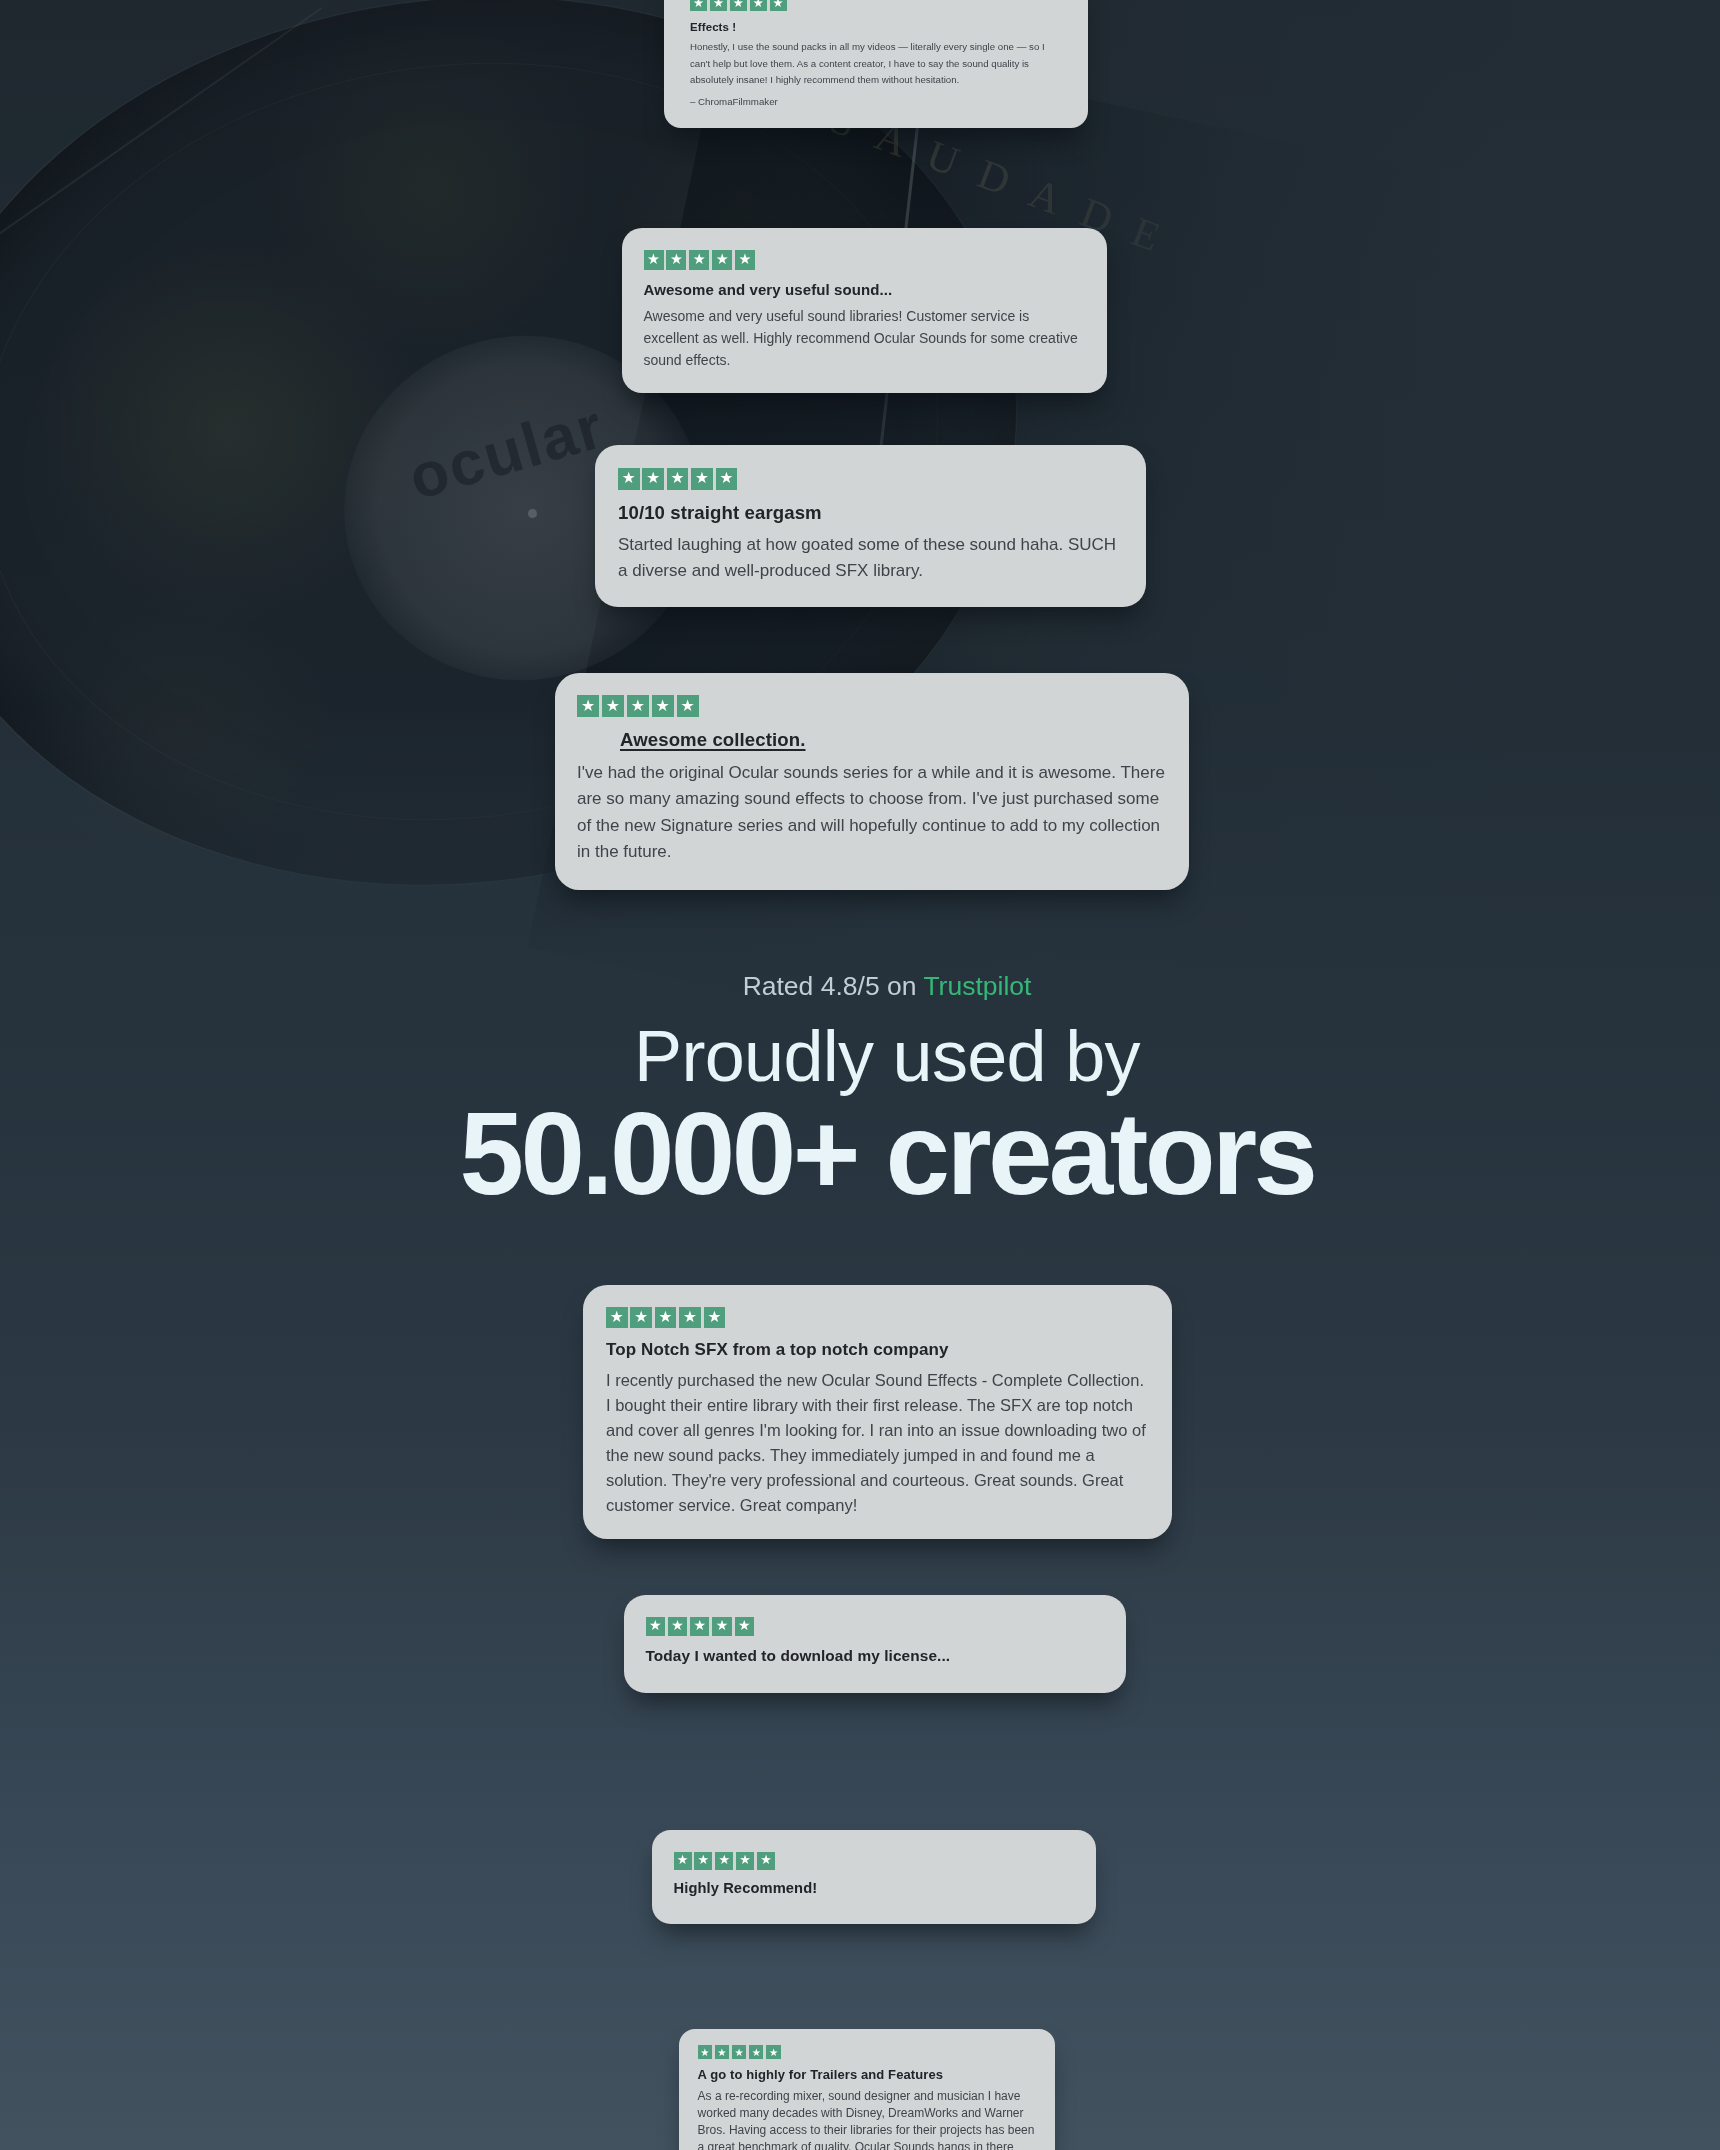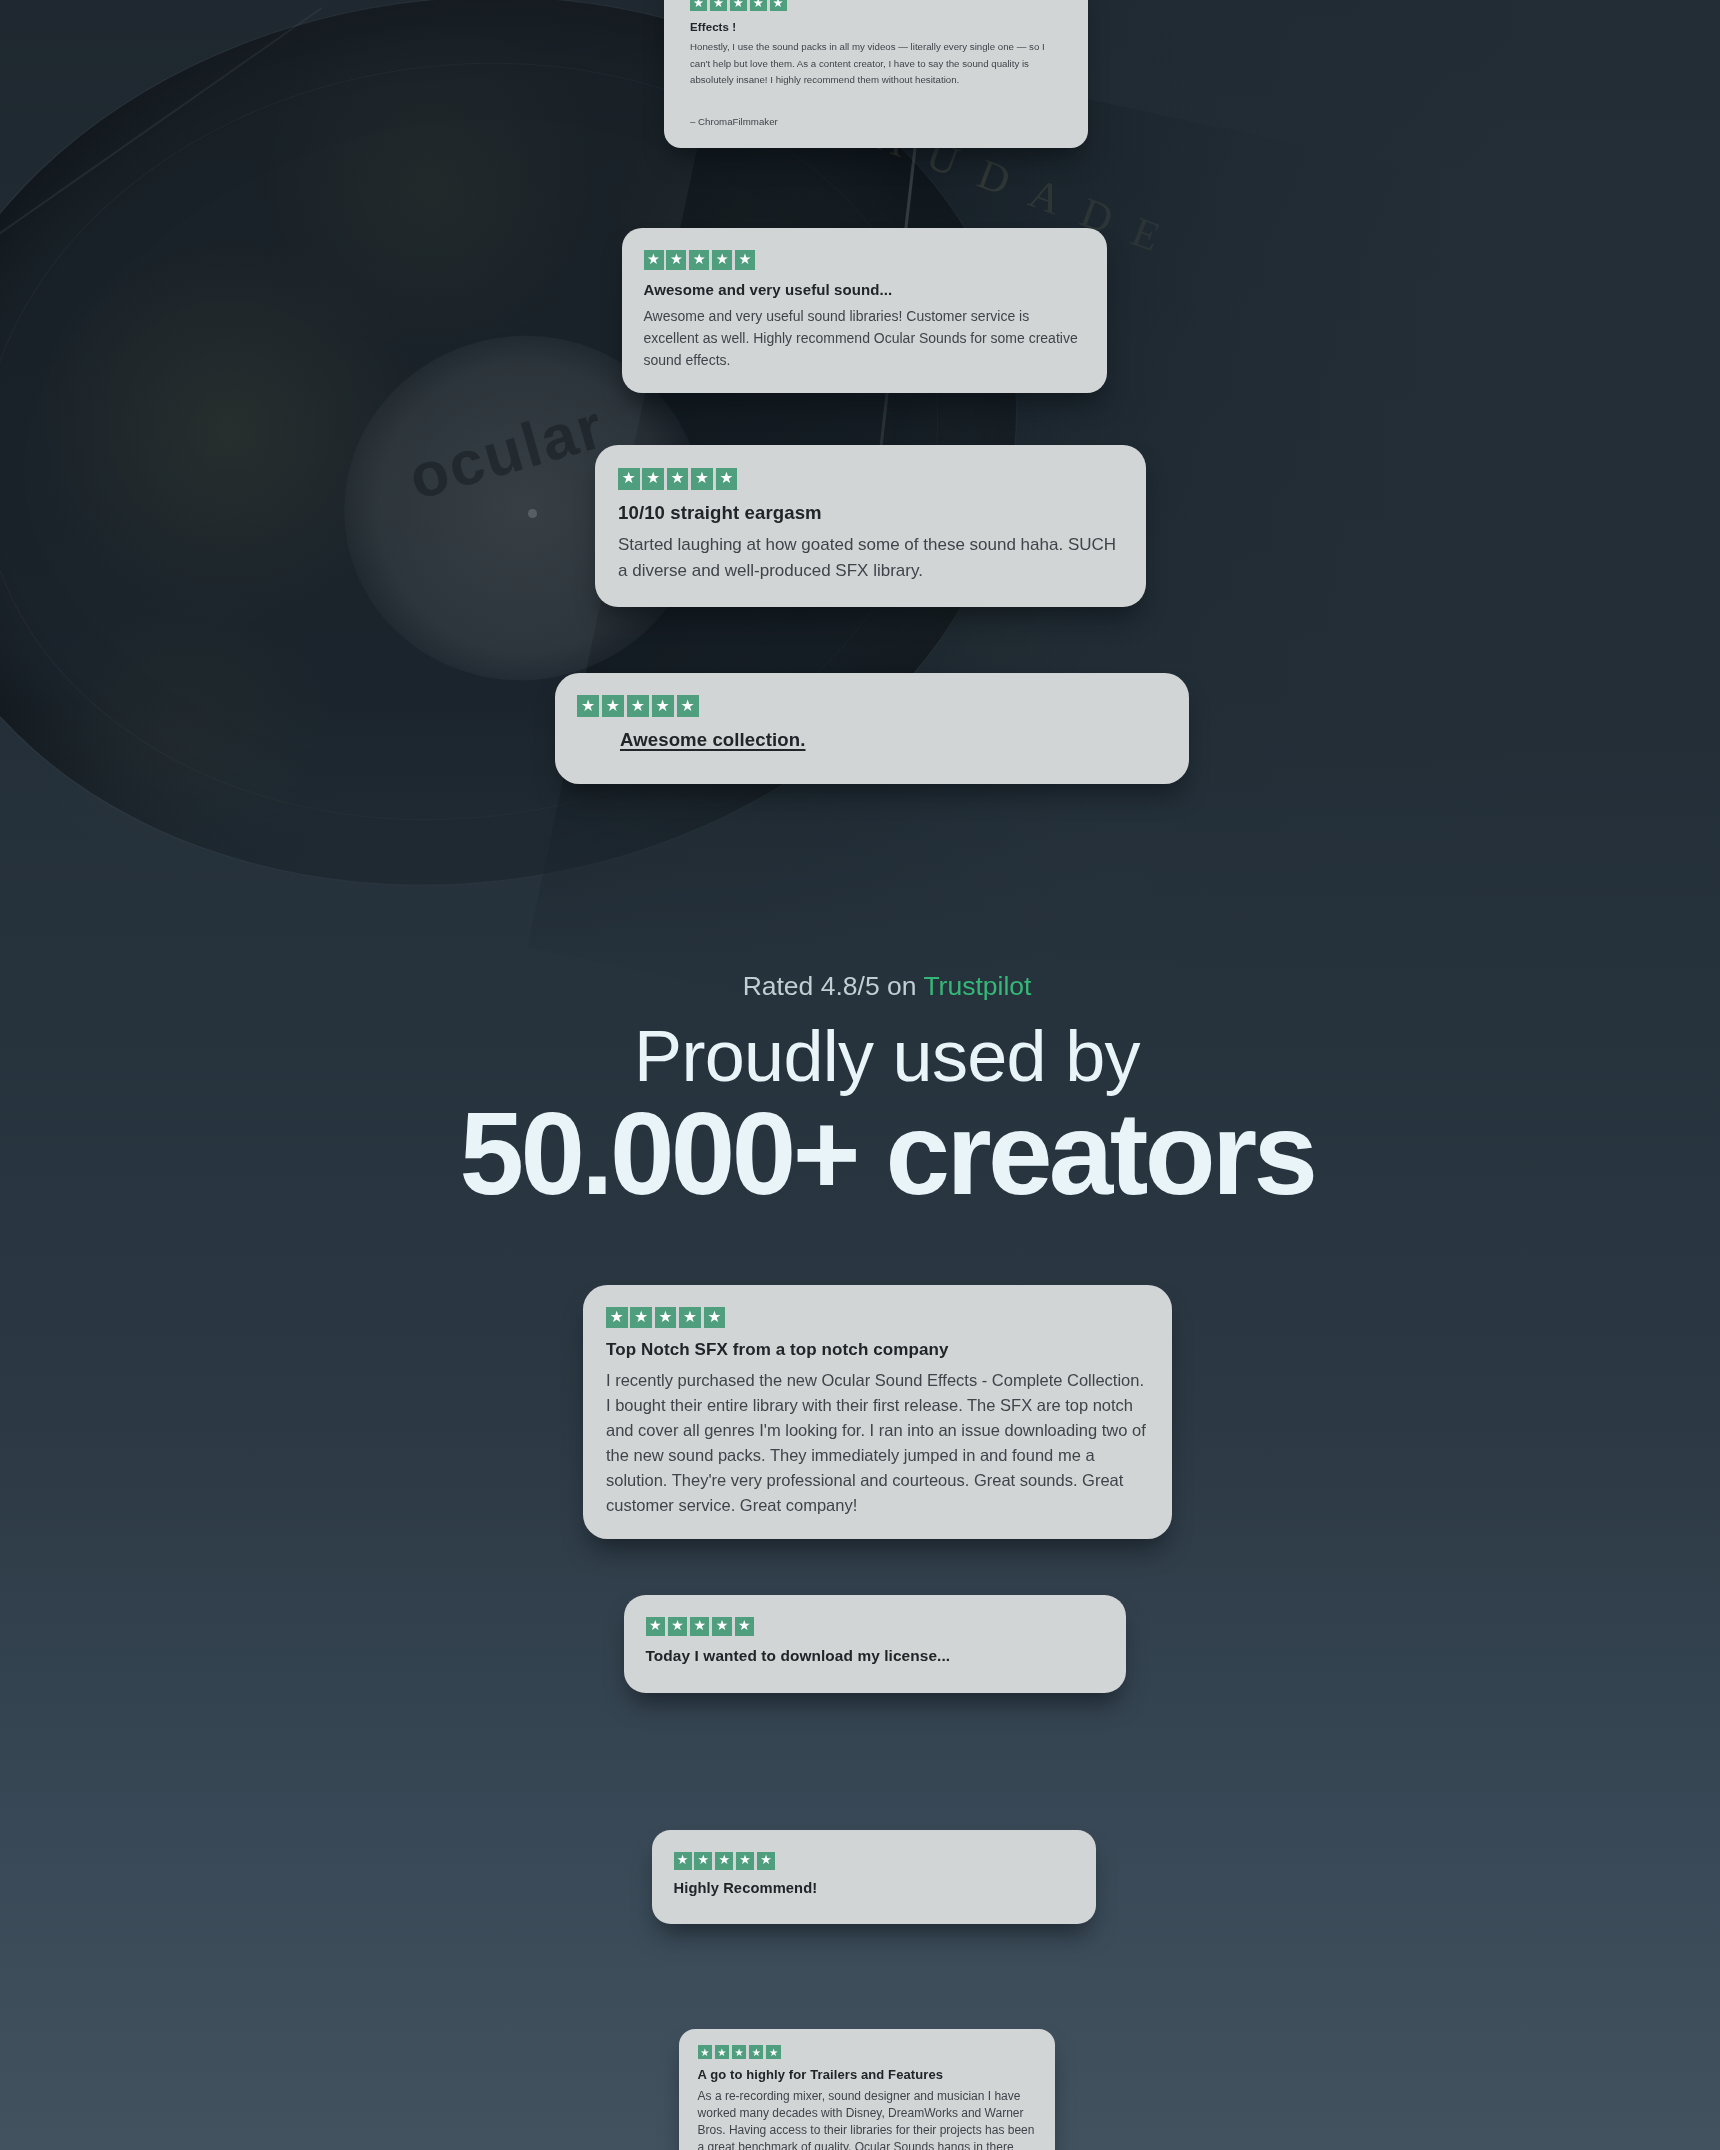--- a/index.html
+++ b/index.html
@@ -62,21 +62,21 @@
     padding:var(--pad); border-radius:var(--rad);
   }
   .stars { display:flex; gap:2.9px; margin-bottom:var(--g1); }
   .star {
     width:var(--s); height:var(--s); background:var(--star-green,#4f9e7e);
     color:#fff; display:flex; align-items:center; justify-content:center;
     font-family:"DejaVu Sans",sans-serif; font-size:calc(var(--s)*.72); line-height:1;
   }
   .title { font-size:var(--t); font-weight:700; color:var(--title-text,#212428); margin-bottom:var(--g2); letter-spacing:0.1px; }
   .body  { font-size:var(--b); line-height:var(--lh); color:var(--body-text,#40444a); }
-  .author{ margin-top:27px; font-size:9.7px; line-height:1.3; color:var(--body-text,#40444a); }
+  .author{ margin-top:7px; font-size:9.7px; line-height:1.3; color:var(--body-text,#40444a); }
   .link-title { text-decoration:underline; text-decoration-thickness:1.8px; text-underline-offset:2.9px; cursor:pointer;margin-left:43px; }
 
   .c1 { left:664px; top:-24.4px;  width:424px; --pad:18.6px 26px 20px; --rad:17px; --s:17px; --t:11.5px;   --b:9.7px; --lh:16.5px;   --g1:9.3px; --g2:6.5px;  }
   .c2 { left:622px; top:228px;  width:485px; --pad:21.5px;           --rad:20px; --s:20px; --t:15px;   --b:14px; --lh:22px;   --g1:11.5px; --g2:7.2px; }
   .c3 { left:595px; top:445px;  width:551px; --pad:23px;           --rad:23px; --s:21.5px; --t:18.6px;   --b:17px;   --lh:26px; --g1:12.2px; --g2:8.6px; }
   .c4 { left:555px; top:673px;  width:634px; --pad:22px 22px 24.4px; --rad:24.4px; --s:22px; --t:18.6px;   --b:17px;   --lh:26.5px;   --g1:12.2px; --g2:8.6px; }
   .c5 { left:583px; top:1285px; width:589px; --pad:21.5px 23px;      --rad:24.4px; --s:21.5px; --t:17px;   --b:16.5px;   --lh:25px;   --g1:11.5px; --g2:8px; }
   .c6 { left:624px; top:1595px; width:502px; --pad:21.5px;           --rad:21.5px; --s:19.4px; --t:15.4px; --b:14.3px;   --lh:22px; --g1:10.8px; --g2:7.2px; }
   .c7 { left:652px; top:1830px; width:444px; --pad:21.5px;           --rad:18.6px; --s:18px; --t:14.7px; --b:14px; --lh:21.5px;   --g1:10px; --g2:7.2px; }
   .c8 { left:679px; top:2029px; width:376px; --pad:16px 18.6px;      --rad:16px; --s:14.3px; --t:13px;   --b:12px; --lh:17px; --g1:8px; --g2:5.7px;  }
@@ -152,20 +152,21 @@
 
   <article class="card c4">
     <div class="stars">
         <span class="star">★</span>
         <span class="star">★</span>
         <span class="star">★</span>
         <span class="star">★</span>
         <span class="star">★</span>
       </div>
     <h3 class="title link-title">Awesome collection.</h3>
+    <p class="body">I've had the original Ocular sounds series for a while and it is awesome. There are so many amazing sound effects to choose from. I've just purchased some of the new Signature series and will hopefully continue to add to my collection in the future.</p>
   </article>
 
   <div class="hero">
     <div class="rating-line">
       <span>Rated 4.8/5 on </span><a class="tp-link">Trustpilot</a>
     </div>
     <h1>
       <span class="h-light">Proudly used by</span>
       <span class="h-bold">50.000+ creators</span>
     </h1>

